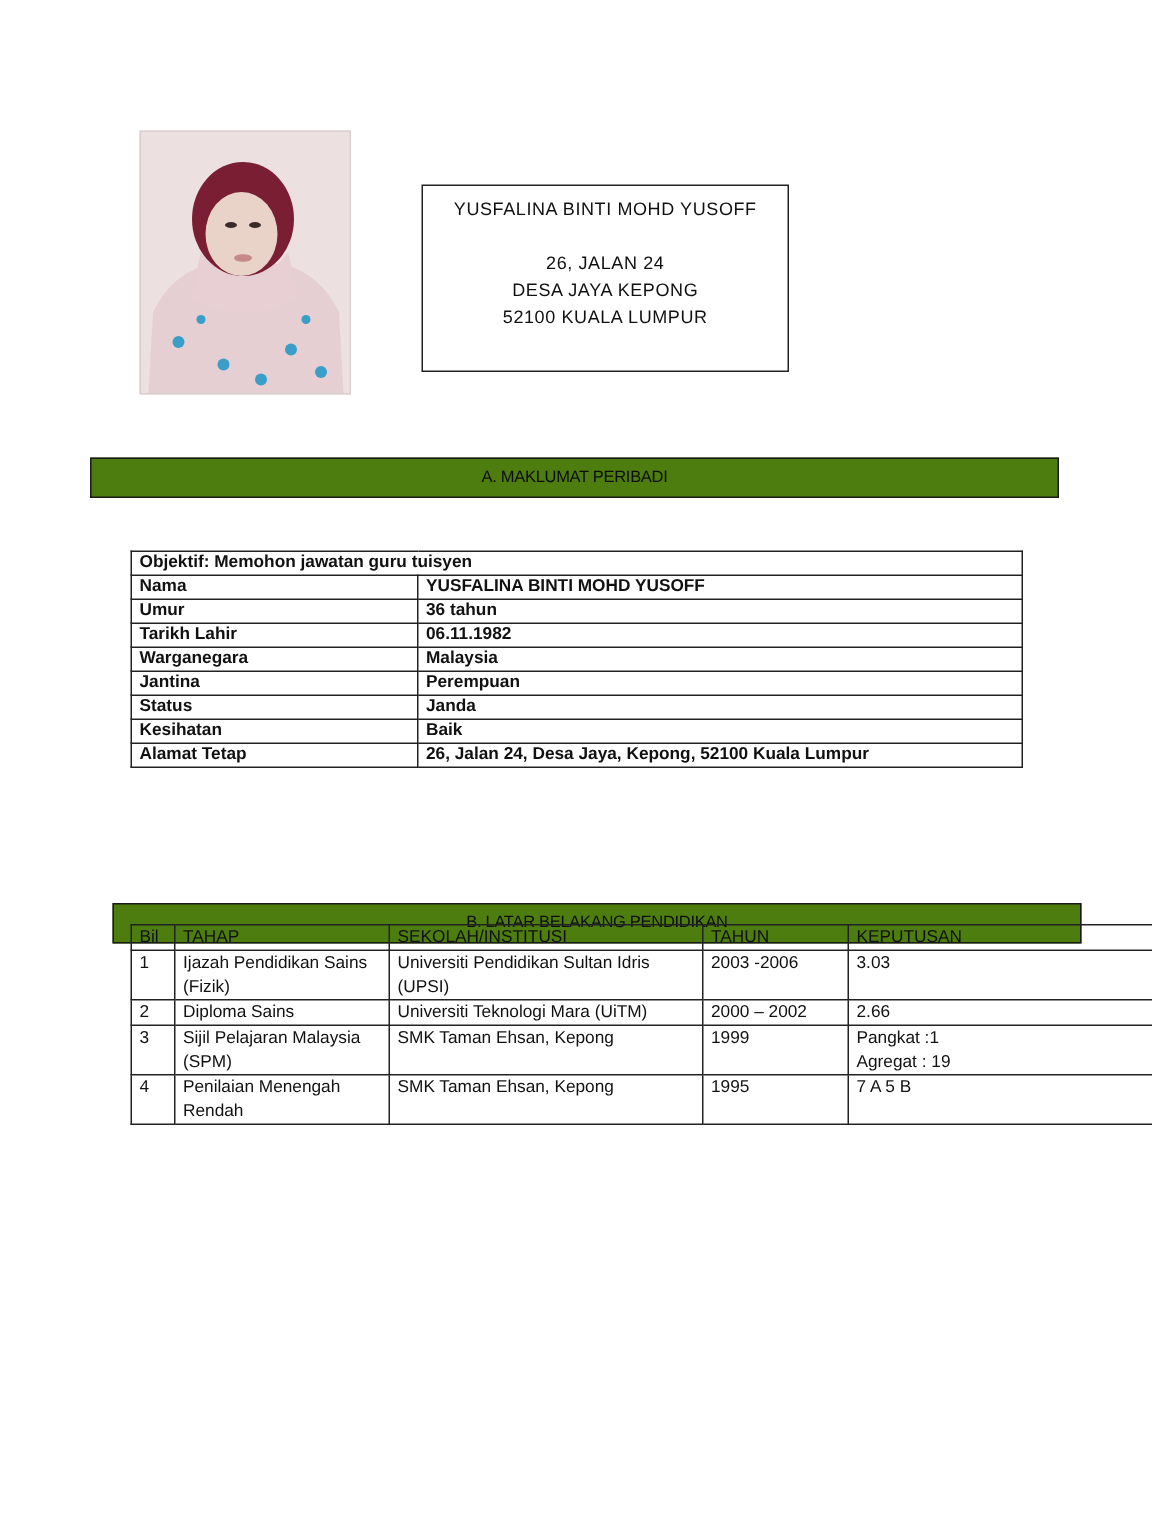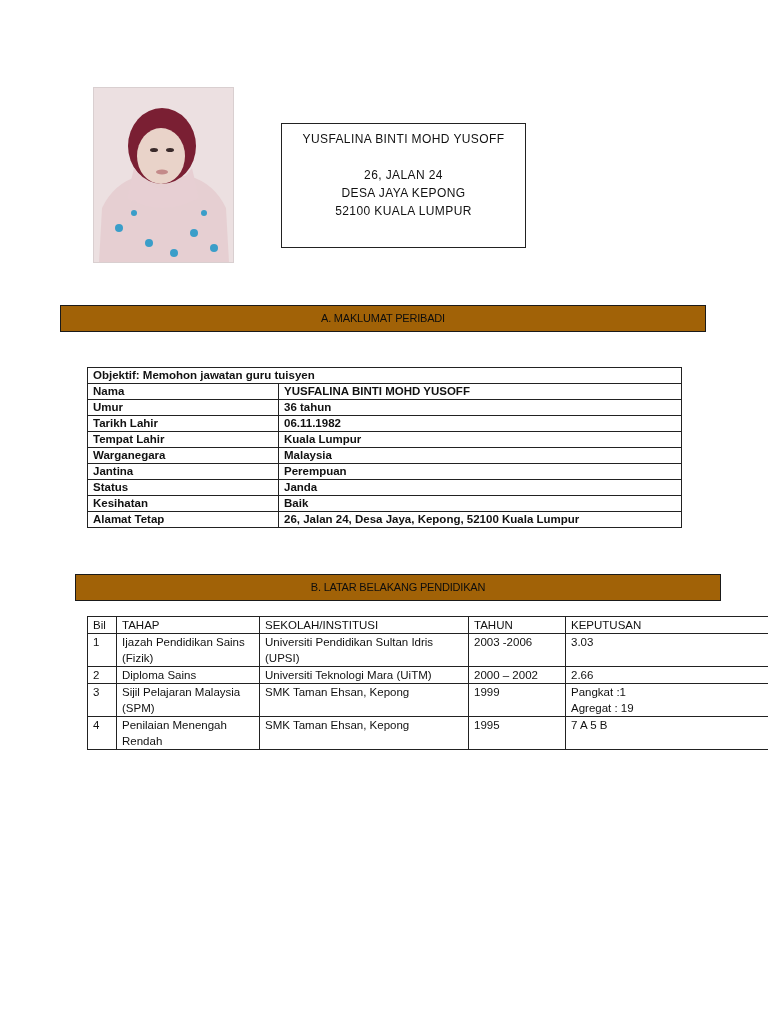--- a/index.html
+++ b/index.html
@@ -11,26 +11,26 @@
     position:absolute; left:93px; top:87px; width:139px; height:174px;
     background:#ecdfe0; border:1px solid #d9cfd0; overflow:hidden;
   }
   .addr-box {
     position:absolute; left:281px; top:123px; width:245px; height:125px;
     border:1px solid #222; box-sizing:border-box; text-align:center;
     font-size:12px; letter-spacing:0.4px; line-height:18px; padding-top:6px;
   }
   .addr-box .name { margin-bottom:18px; }
   .section-bar {
-    position:absolute; height:27px; background:#a16207; border:1.5px solid #1a1a1a;
+    position:absolute; height:27px; background:#4d7c0f; border:1.5px solid #1a1a1a;
     box-sizing:border-box; text-align:center; font-size:11px; line-height:24px;
     color:#0d0d0d; letter-spacing:-0.2px;
   }
   .sec-a { left:60px; top:305px; width:646px; }
-  .sec-b { left:75px; top:574px; width:646px; }
+  .sec-b { left:75px; top:602px; width:646px; }
   table { border-collapse:collapse; position:absolute; font-size:11.5px; }
   td { border:1px solid #222; padding:0 5px; vertical-align:top; line-height:15px; }
   .t-personal { left:87px; top:367px; width:595px; }
   .t-personal td { height:15px;font-weight:bold; }
   .t-edu { left:87px; top:616px; width:713px; }
   .t-edu td { line-height:16px; }
 </style>
 </head>
 <body>
 
@@ -72,24 +72,20 @@
         <td style="width:180px">Nama</td>
         <td>YUSFALINA BINTI MOHD YUSOFF</td>
       </tr>
   <tr>
         <td>Umur</td>
         <td>36 tahun</td>
       </tr>
   <tr>
         <td>Tarikh Lahir</td>
         <td>06.11.1982</td>
-      </tr>
-  <tr>
-        <td>Tempat Lahir</td>
-        <td>Kuala Lumpur</td>
       </tr>
   <tr>
         <td>Warganegara</td>
         <td>Malaysia</td>
       </tr>
   <tr>
         <td>Jantina</td>
         <td>Perempuan</td>
       </tr>
   <tr>

